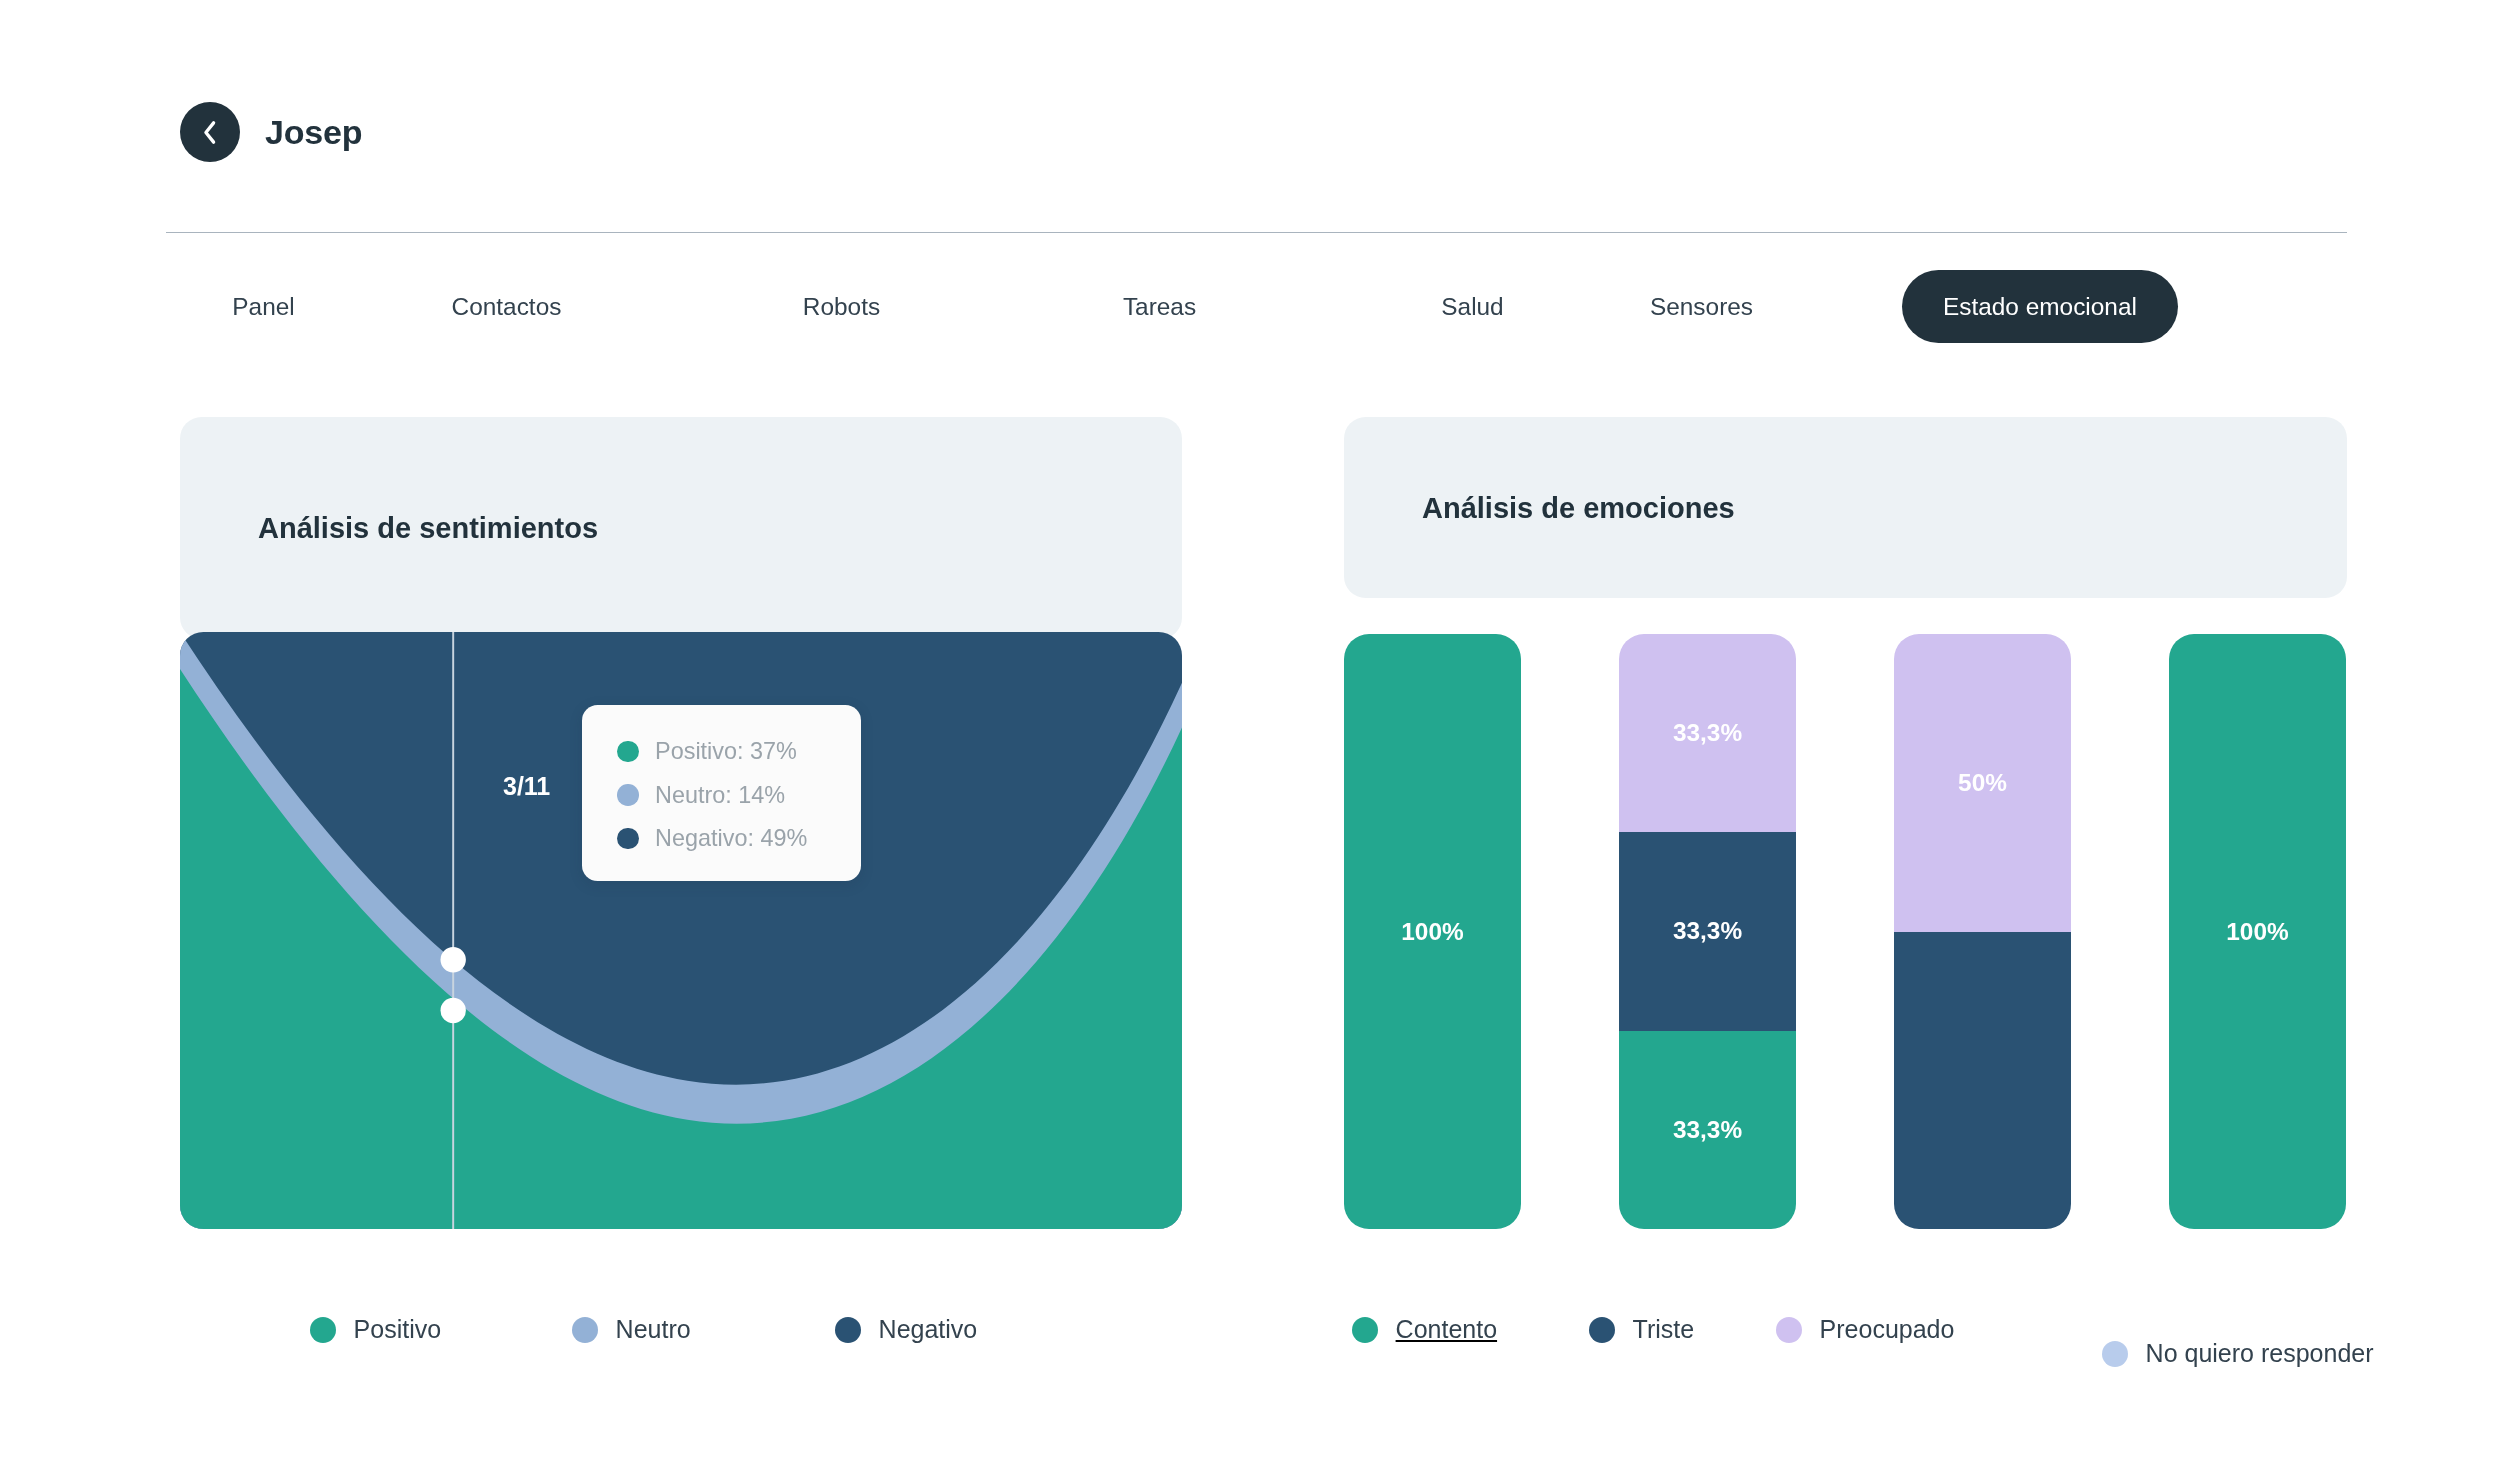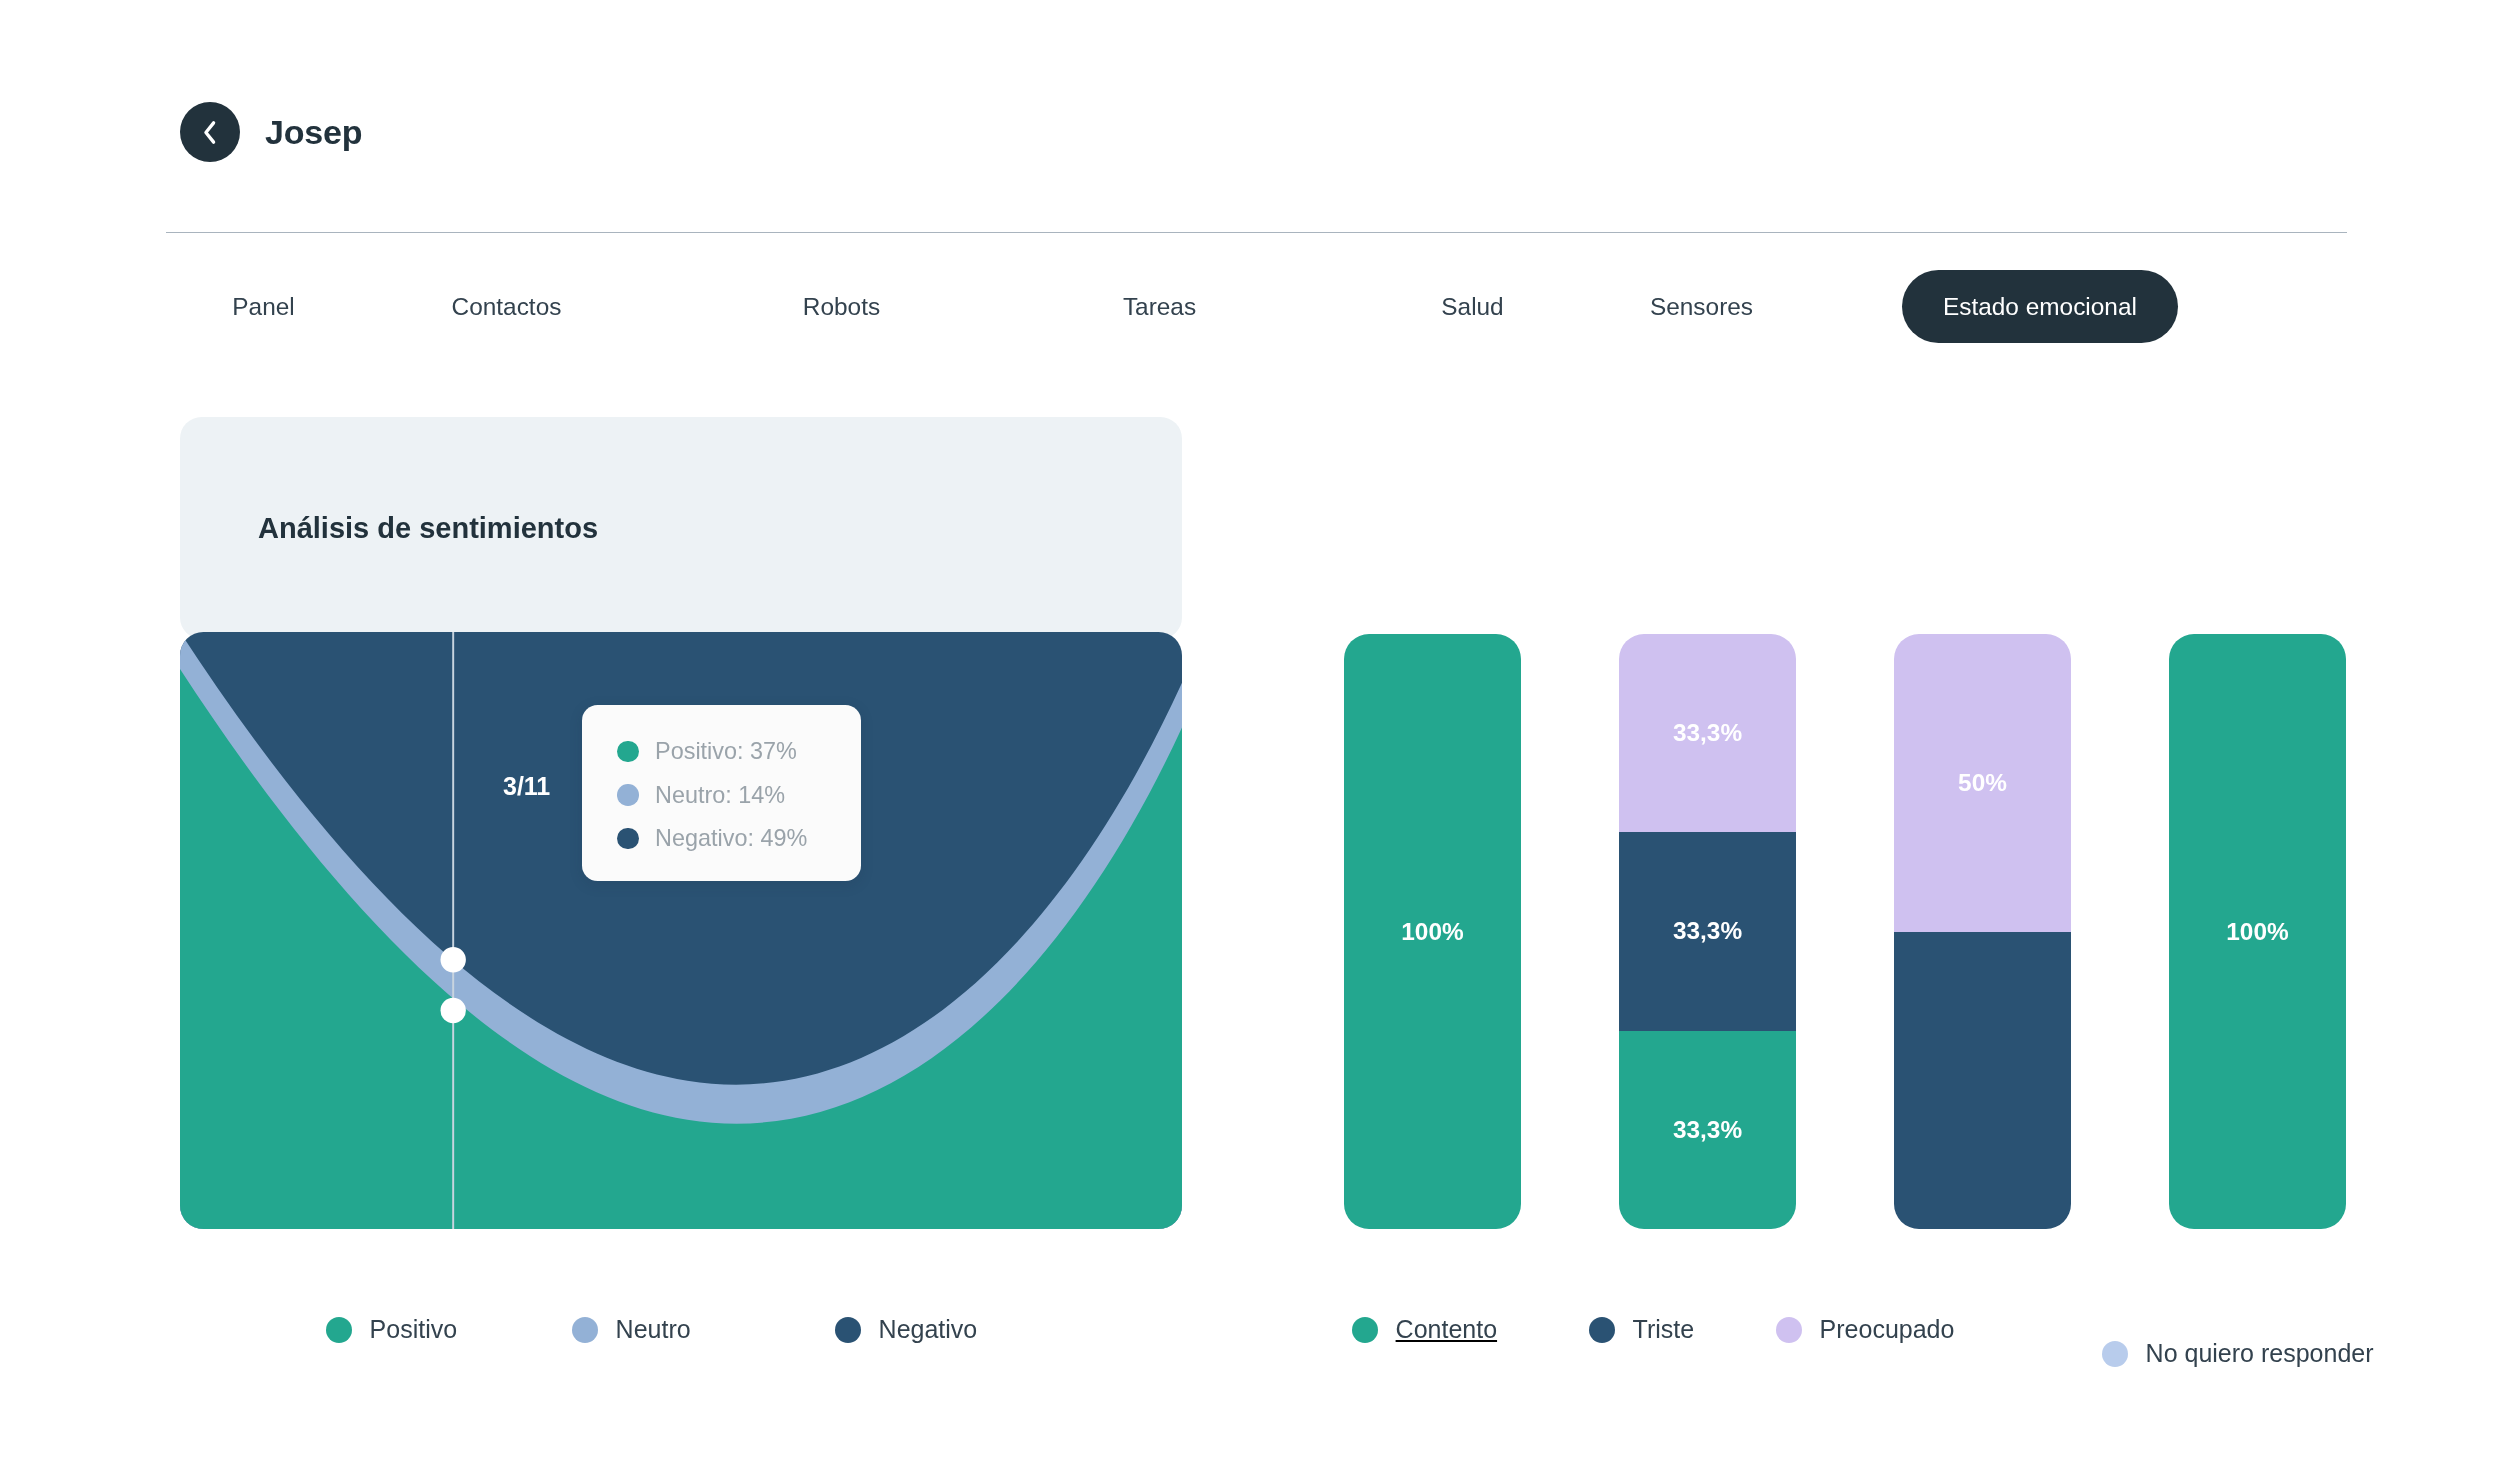--- a/index.html
+++ b/index.html
@@ -140,20 +140,23 @@
     <div class="nav-item" style="left:896px;width:195px;">Tareas</div>
     <div class="nav-item" style="left:1209px;width:195px;">Salud</div>
     <div class="nav-item" style="left:1438px;width:195px;">Sensores</div>
     <div class="nav-item active" style="left:1736px;">Estado emocional</div>
   </nav>
 
   <div class="card-head" style="left:180px;top:417px;width:1002px;height:222px;">
     <div class="card-head-title">Análisis de sentimientos</div>
   </div>
 
+  <div class="card-head" style="left:1344px;top:417px;width:1003px;height:181px;">
+    <div class="card-head-title">Análisis de emociones</div>
+  </div>
 
   <div class="area-chart">
     <svg viewBox="0 0 1027 612" preserveAspectRatio="none">
       <defs>
         <clipPath id="plotClip">
           <rect x="0" y="0" width="1027" height="612" rx="24" ry="24"></rect>
         </clipPath>
       </defs>
       <g clip-path="url(#plotClip)">
 
@@ -205,21 +208,21 @@
       <div class="seg" style="flex:50 0 0;background:#2A5273;"></div>
     </div>
 
     <div class="bar" style="left:825px;">
       <div class="seg" style="flex:100 0 0;background:#23A78F;">100%</div>
     </div>
 
   </div>
 
   <div class="legend" style="left:310px;top:1315px;width:683px;">
-    <div class="legend-item" style="left:16px;">
+    <div class="legend-item" style="left:0px;">
       <span class="lg-dot" style="background:#23A78F;"></span>
       <span class="lg-label">Positivo</span>
     </div>
     <div class="legend-item" style="left:262px;">
       <span class="lg-dot" style="background:#93B1D6;"></span>
       <span class="lg-label">Neutro</span>
     </div>
     <div class="legend-item" style="left:525px;">
       <span class="lg-dot" style="background:#2A5273;"></span>
       <span class="lg-label">Negativo</span>

